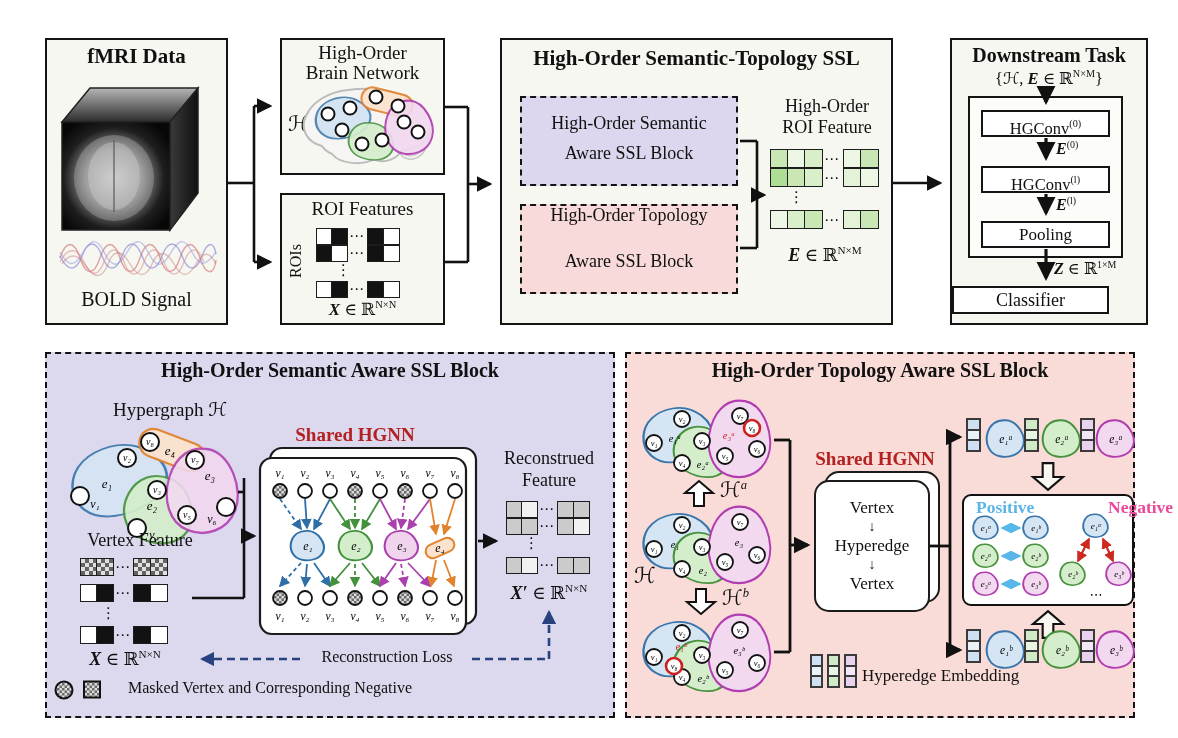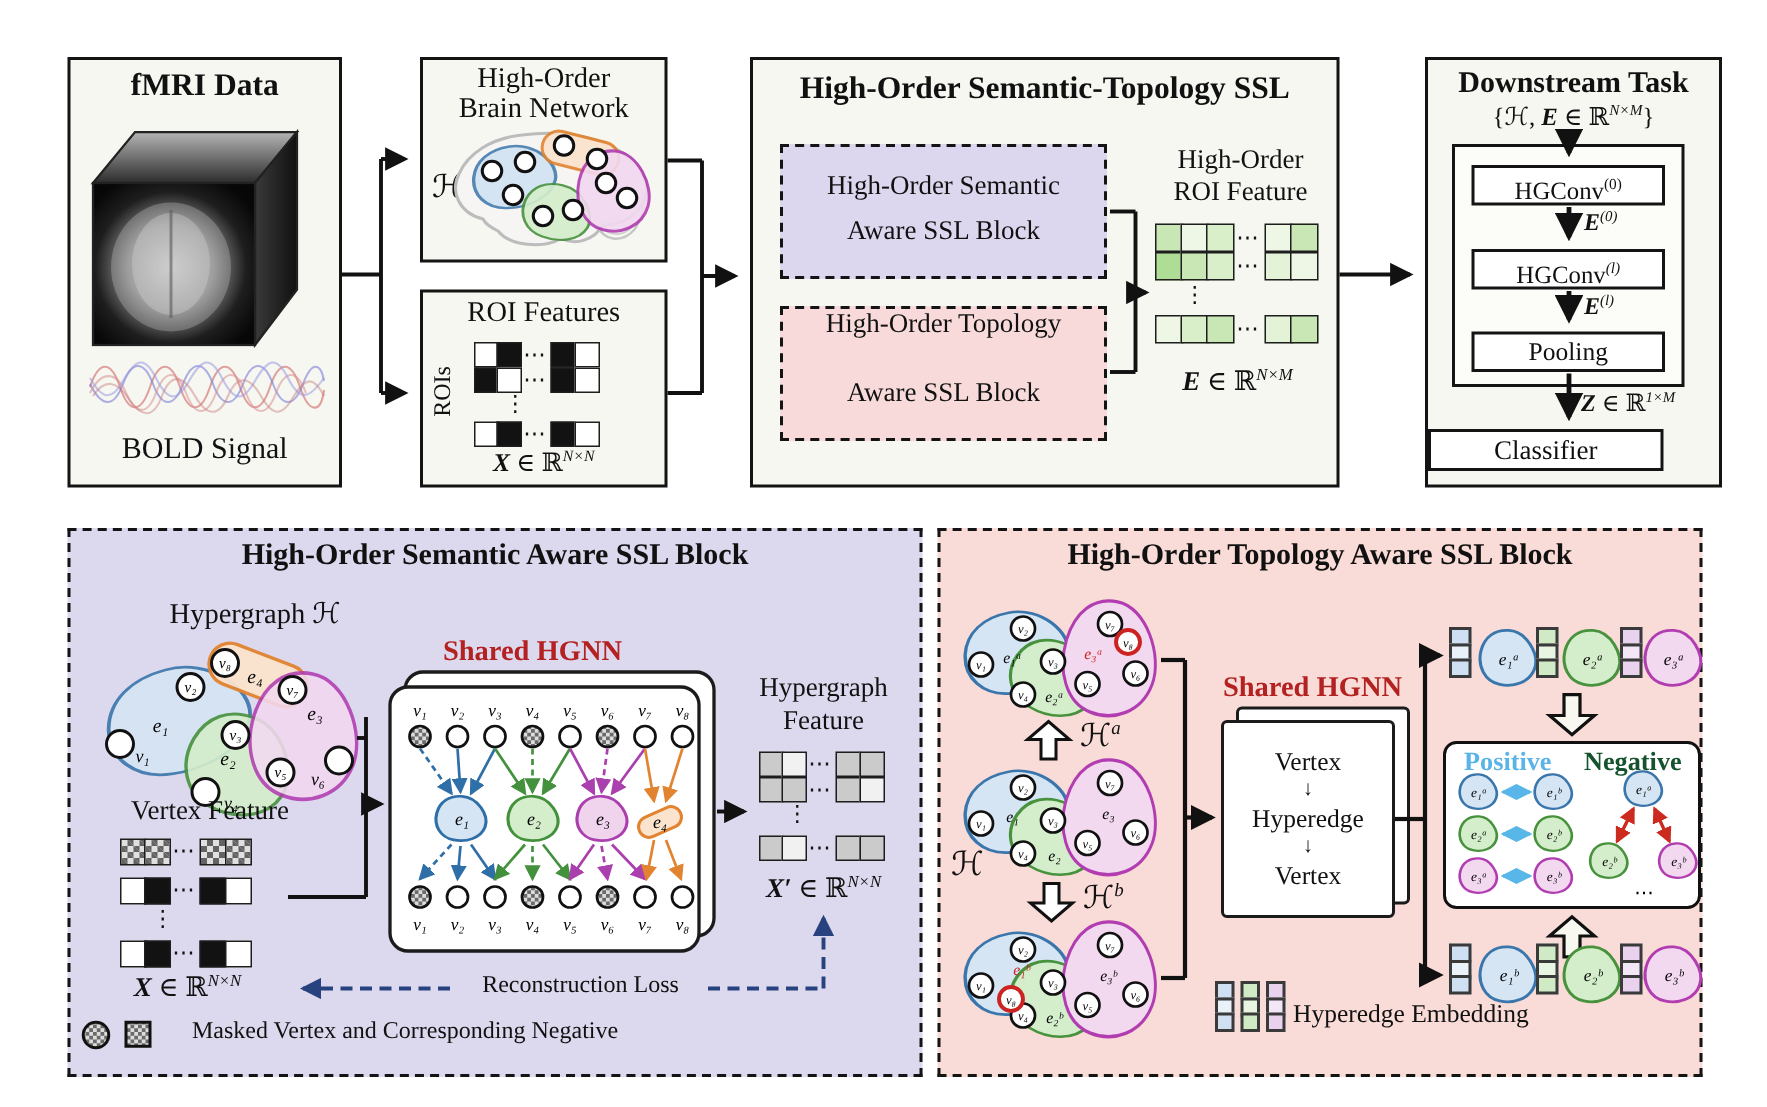--- a/index.html
+++ b/index.html
@@ -4,21 +4,21 @@
 <style>
 *{margin:0;padding:0;box-sizing:border-box}
 html,body{background:#fff}
 body{width:1178px;height:738px;position:relative;font-family:"Liberation Serif","DejaVu Serif","DejaVu Sans",serif;color:#111}
 .abs{position:absolute}
 .box{position:absolute;background:#f6f7f1;border:2.4px solid #141414}
 .dashbox{position:absolute;border:2.2px dashed #141414}
 .tc{text-align:center}
 .b{font-weight:bold}
 .it{font-style:italic}
-sup{font-size:62%;font-style:italic}
+sup{font-size:62%;}
 svg{position:absolute;overflow:visible}
 svg text{font-family:"Liberation Serif","DejaVu Serif","DejaVu Sans",serif}
 .gsvg{left:0;top:0;pointer-events:none}
 .cell{display:inline-block;width:17px;height:17px;border:1.8px solid #1d1d1d;margin-right:-1.8px;background:#fff;flex:none}
 .c18{width:18px;height:18px}
 .c19{width:19px;height:19px}
 .cb{background:#121212}
 .chk{background-color:#e0e0e0;background-image:linear-gradient(45deg,#636363 25%,transparent 25%,transparent 75%,#636363 75%),linear-gradient(45deg,#636363 25%,transparent 25%,transparent 75%,#636363 75%);background-size:8px 8px;background-position:0 0,4px 4px}
 .gr1{background:#cbcbcb}.gr2{background:#f1f1f1}
 .g1{background:#c9e7b4}.g2{background:#eef6e6}.g3{background:#d9efca}.g4{background:#aedd96}.g5{background:#e4f2d8}
@@ -28,21 +28,21 @@
 .mathlab{position:absolute;font-size:17px;white-space:nowrap}
 .mv{font-weight:bold;font-style:italic}
 .estack{position:absolute;display:flex;flex-direction:column}
 .estack i{display:block;width:15px;height:13px;border:2.2px solid #3a3a3a;margin-top:-2.2px;flex:none}
 .st-blue i{background:#cfe0f2}.st-blue i:nth-child(2){background:#e9f1f9}
 .st-green i{background:#cfeac5}.st-green i:nth-child(2){background:#e8f5e2}
 .st-purp i{background:#e8d2ee}.st-purp i:nth-child(2){background:#f3e6f6}
 .lgrid{position:absolute;display:flex;gap:4px}
 .lgrid b{display:flex;flex-direction:column}
 .lgrid i{display:block;width:13px;height:13px;border:2.2px solid #3a3a3a;margin-top:-2.2px}
-.stackbox{position:absolute;background:#fff;border:2.4px solid #1b1b1b;border-radius:4px}
+.stackbox{position:absolute;background:#fff;border:2.4px solid #1b1b1b;border-radius:15px}
 </style>
 </head>
 <body>
 
 <svg width="0" height="0">
 <defs>
 <path id="blobP" d="M0,-26 C15,-25 26,-4 22,9 C18,22 4,27 -8,24 C-21,21 -27,7 -24,-7 C-21,-20 -12,-27 0,-26 Z"></path>
 <pattern id="chkp" width="5" height="5" patternUnits="userSpaceOnUse">
  <rect width="5" height="5" fill="#dcdcdc"></rect>
         <rect width="2.5" height="2.5" fill="#6b6b6b"></rect>
@@ -355,21 +355,21 @@
       <text x="51" y="174">v₂</text>
       <text x="76" y="174">v₃</text>
       <text x="101" y="174">v₄</text>
       <text x="126" y="174">v₅</text>
       <text x="151" y="174">v₆</text>
       <text x="176" y="174">v₇</text>
       <text x="201" y="174">v₈</text>
   </g>
 </svg>
 
-<div class="abs tc" style="left:486px;top:448px;width:126px;font-size:18px">Hypergraph</div>
+<div class="abs tc" style="left:486px;top:448px;width:126px;font-size:18px">Reconstrued</div>
 <div class="abs tc" style="left:486px;top:470px;width:126px;font-size:18px">Feature</div>
 <div class="mrow" style="left:506px;top:500px">
     <i class="cell gr1"></i>
     <i class="cell gr2"></i>
     <span class="hd">⋯</span>
     <i class="cell gr1"></i>
     <i class="cell gr1"></i>
   </div>
 <div class="mrow" style="left:506px;top:517px">
     <i class="cell gr1"></i>
@@ -535,21 +535,21 @@
   <use href="#blobP" transform="translate(22,22) scale(0.78,0.72)" fill="#f2d9f0" stroke="#b13db1" stroke-width="2.6"></use>
   <text x="22" y="26" font-size="11.5" font-style="italic" text-anchor="middle">e₃ᵃ</text>
 </svg>
 
 <svg style="left:1032px;top:463px" width="32" height="28" viewBox="0 0 30 26">
     <path d="M10,0 L10,13 L1,13 L15,25 L29,13 L20,13 L20,0 Z" fill="#f8f8f0" stroke="#111" stroke-width="2"></path>
   </svg>
 
 <div class="abs" style="left:962px;top:494px;width:172px;height:112px;background:#fff;border:2.4px solid #111;border-radius:9px"></div>
 <div class="abs b" style="left:976px;top:497px;font-size:17.5px;color:#5ab4e8">Positive</div>
-<div class="abs b" style="left:1056px;top:497px;font-size:17.5px;color:#14532d">Negative</div>
+<div class="abs b" style="left:1108px;top:497px;font-size:17.5px;color:#ec4899">Negative</div>
 <svg style="left:962px;top:516px" width="172" height="90" viewBox="0 0 172 90">
   <g>
     <use href="#blobP" transform="translate(24,12) scale(0.52,0.45)" fill="#d5e5f4" stroke="#3a76ab" stroke-width="3.4"></use>
     <use href="#blobP" transform="translate(74,12) scale(0.52,0.45)" fill="#d5e5f4" stroke="#3a76ab" stroke-width="3.4"></use>
     <line x1="40" y1="12" x2="58" y2="12" stroke="#58b7e8" stroke-width="2.2" marker-start="url(#mc)" marker-end="url(#mc)"></line>
     <use href="#blobP" transform="translate(24,40) scale(0.52,0.45)" fill="#d4eecb" stroke="#48923e" stroke-width="3.4"></use>
     <use href="#blobP" transform="translate(74,40) scale(0.52,0.45)" fill="#d4eecb" stroke="#48923e" stroke-width="3.4"></use>
     <line x1="40" y1="40" x2="58" y2="40" stroke="#58b7e8" stroke-width="2.2" marker-start="url(#mc)" marker-end="url(#mc)"></line>
     <use href="#blobP" transform="translate(24,68) scale(0.52,0.45)" fill="#f2d9f0" stroke="#b13db1" stroke-width="3.4"></use>
     <use href="#blobP" transform="translate(74,68) scale(0.52,0.45)" fill="#f2d9f0" stroke="#b13db1" stroke-width="3.4"></use>

